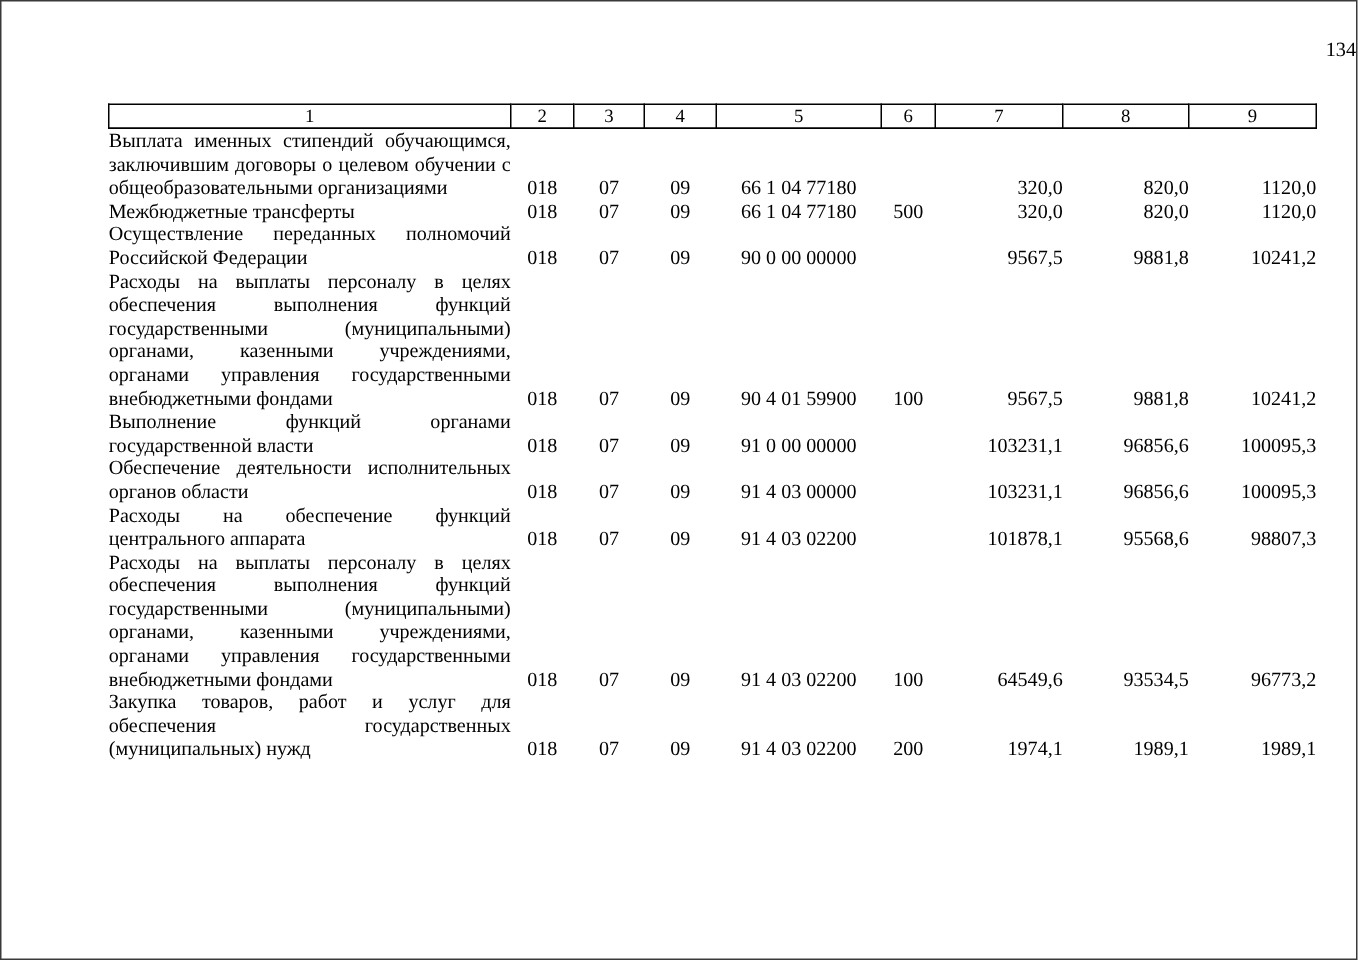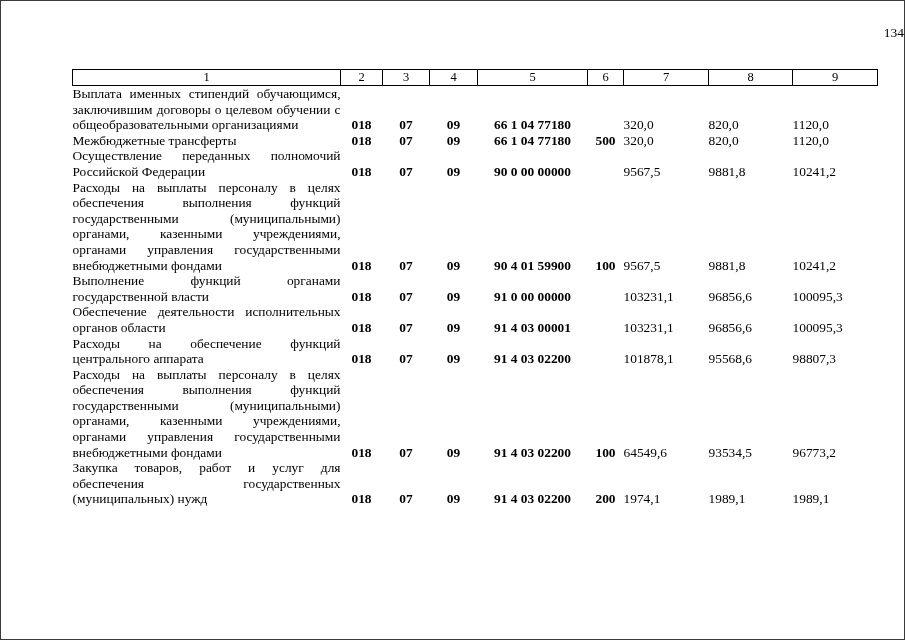--- a/index.html
+++ b/index.html
@@ -32,22 +32,22 @@
     font-size: 12.5px;
     line-height: 14px;
     padding: 0 0 1px 0;
   }
   table.budget tbody td {
     vertical-align: bottom;
     padding: 0;
     line-height: 15.6px;
   }
   td.text-cell   { text-align: justify; padding-left: 8px; padding-right: 5px; }
-  td.center-cell { text-align: center; font-weight: bold; }
-  td.num-cell    { text-align: left; padding-right: 5px; }
+  td.center-cell { text-align: center; }
+  td.num-cell    { text-align: right; padding-right: 5px; }
 </style>
 </head>
 <body>
 
 <div class="page-number">134</div>
 
 <table class="budget">
   <colgroup>
     <col style="width:268px">
     <col style="width:42px">
@@ -126,21 +126,21 @@
         <td class="center-cell"></td>
         <td class="num-cell">103231,1</td>
         <td class="num-cell">96856,6</td>
         <td class="num-cell">100095,3</td>
       </tr>
       <tr>
         <td class="text-cell">Обеспечение деятельности исполнительных органов области</td>
         <td class="center-cell">018</td>
         <td class="center-cell">07</td>
         <td class="center-cell">09</td>
-        <td class="center-cell">91 4 03 00001</td>
+        <td class="center-cell">91 4 03 00000</td>
         <td class="center-cell"></td>
         <td class="num-cell">103231,1</td>
         <td class="num-cell">96856,6</td>
         <td class="num-cell">100095,3</td>
       </tr>
       <tr>
         <td class="text-cell">Расходы на обеспечение функций центрального аппарата</td>
         <td class="center-cell">018</td>
         <td class="center-cell">07</td>
         <td class="center-cell">09</td>

